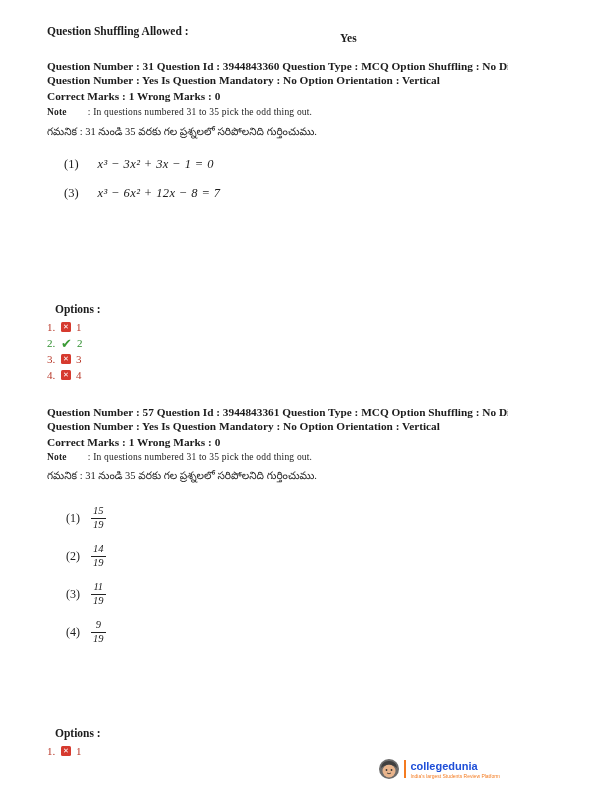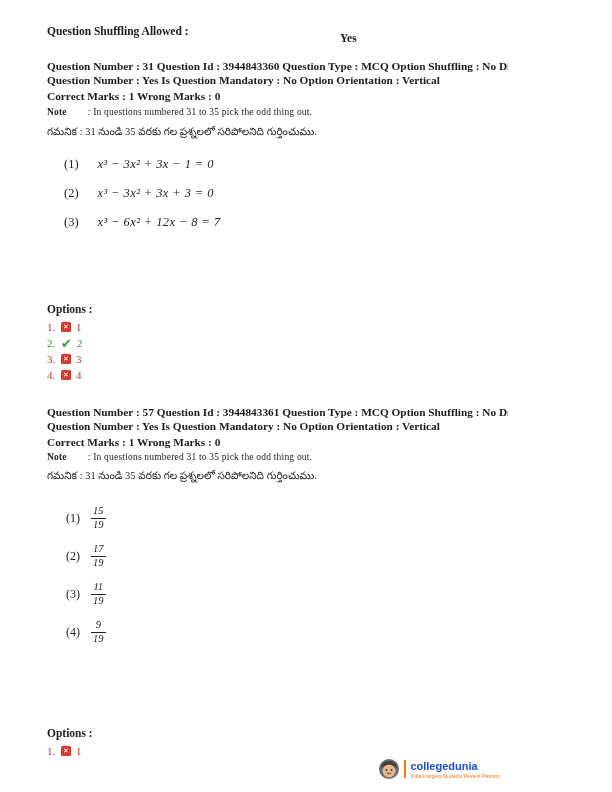--- a/index.html
+++ b/index.html
@@ -34,21 +34,21 @@
   .ceq { font-style:italic; letter-spacing:0.4px;margin-left:8px; }
 
   
   .fchoices { left:66px; }
   .fchoice { height:30px; margin-bottom:8px; display:flex; align-items:center; font-size:12px; }
   .frac { display:inline-block; text-align:center; font-size:10.5px; line-height:1.15; font-style:italic; }
   .fnum { display:block; border-bottom:1px solid #222; padding:0 2px; }
   .fden { display:block; padding:0 2px; }
 
   
-  .opts-label { left:47px; font-size:11.5px; font-weight:bold; }
+  .opts-label { left:55px; font-size:11.5px; font-weight:bold; }
   .answers { left:47px; }
   .ans-row { height:16px; display:flex; align-items:center; gap:5px; font-size:11px; }
   .ans-row.wrong   { color:#b8392a; }
   .ans-row.correct { color:#2f8f2f; }
   .ans-icon { font-family:"DejaVu Sans", sans-serif; }
   .ans-icon.cross {
     width:10px; height:10px; background:#d63a2f; color:#ffffff;
     font-size:7px; line-height:10px; text-align:center;
     display:inline-block; border-radius:1.5px; font-weight:bold;
   }
@@ -85,23 +85,20 @@
 
   <div class="abs note" style="top:107px;">
     <span class="note-label">Note</span><span>: In questions numbered 31 to 35 pick the odd thing out.</span>
   </div>
 
   <div class="abs telugu" style="top:126px;">గమనిక : 31 నుండి 35 వరకు గల ప్రశ్నలలో సరిపోలనిది గుర్తించుము.</div>
 
   <div class="abs choices" style="top:157px;">
     <div class="choice">
       <span class="cprefix">(1)</span><span class="ceq">x³ − 3x² + 3x − 1 = 0</span>
-    </div>
-    <div class="choice">
-      <span class="cprefix">(2)</span><span class="ceq">x³ − 3x² + 3x + 3 = 0</span>
     </div>
     <div class="choice">
       <span class="cprefix">(3)</span><span class="ceq">x³ − 6x² + 12x − 8 = 7</span>
     </div>
   </div>
 
   <div class="abs opts-label" style="top:303px;">Options :</div>
 
   <div class="abs answers" style="top:319px;">
     <div class="ans-row wrong">
@@ -141,21 +138,21 @@
     <div class="fchoice">
       <span class="cprefix">(1)</span>
       <span class="frac">
         <span class="fnum">15</span>
         <span class="fden">19</span>
       </span>
     </div>
     <div class="fchoice">
       <span class="cprefix">(2)</span>
       <span class="frac">
-        <span class="fnum">17</span>
+        <span class="fnum">14</span>
         <span class="fden">19</span>
       </span>
     </div>
     <div class="fchoice">
       <span class="cprefix">(3)</span>
       <span class="frac">
         <span class="fnum">11</span>
         <span class="fden">19</span>
       </span>
     </div>

